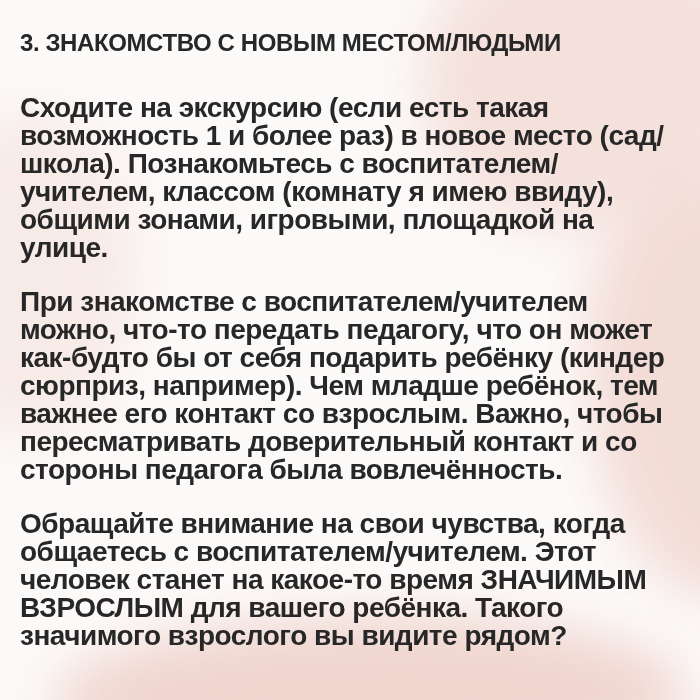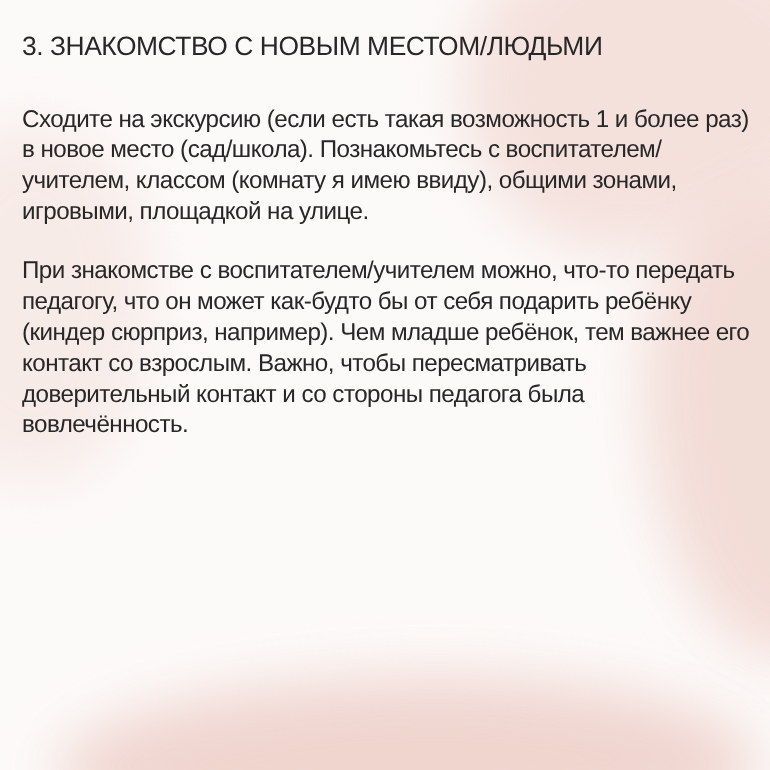--- a/index.html
+++ b/index.html
@@ -59,42 +59,43 @@
     border-radius: 50% 50% 45% 55% / 55% 45% 55% 45%;
   }
   .content {
     position: relative;
     z-index: 1;
     padding: 28px 16px 0 20px;
   }
   .title {
     margin: 0;
     font-size: 24px;
-    font-weight: 400;
+    font-weight: 700;
     letter-spacing: -0.4px;
     line-height: 30px;
     color: var(--text);
   }
   .paragraph {
     margin: 26px 0 0 0;
-    font-size: 22px;
-    font-weight: 400;
+    font-size: 28px;
+    font-weight: 700;
     letter-spacing: -0.5px;
     line-height: 28px;
     color: var(--text);
   }
   .paragraph:first-of-type { margin-top: 36px; }
 </style>
 </head>
 <body>
 
 <div class="slide">
   <div class="blob blob-top-right"></div>
   <div class="blob blob-right-mid"></div>
   <div class="blob blob-bottom"></div>
   <div class="blob blob-left"></div>
 
   <div class="content">
     <h1 class="title">3. ЗНАКОМСТВО С НОВЫМ МЕСТОМ/ЛЮДЬМИ</h1>
     <p class="paragraph">Сходите на экскурсию (если есть такая возможность 1 и более раз) в новое место (сад/школа). Познакомьтесь с воспитателем/учителем, классом (комнату я имею ввиду), общими зонами, игровыми, площадкой на улице.</p>
     <p class="paragraph">При знакомстве с воспитателем/учителем можно, что-то передать педагогу, что он может как-будто бы от себя подарить ребёнку (киндер сюрприз, например). Чем младше ребёнок, тем важнее его контакт со взрослым. Важно, чтобы пересматривать доверительный контакт и со стороны педагога была вовлечённость.</p>
+    <p class="paragraph">Обращайте внимание на свои чувства, когда общаетесь с воспитателем/учителем. Этот человек станет на какое-то время ЗНАЧИМЫМ ВЗРОСЛЫМ для вашего ребёнка. Такого значимого взрослого вы видите рядом?</p>
   </div>
 </div>
 
 </body></html>

